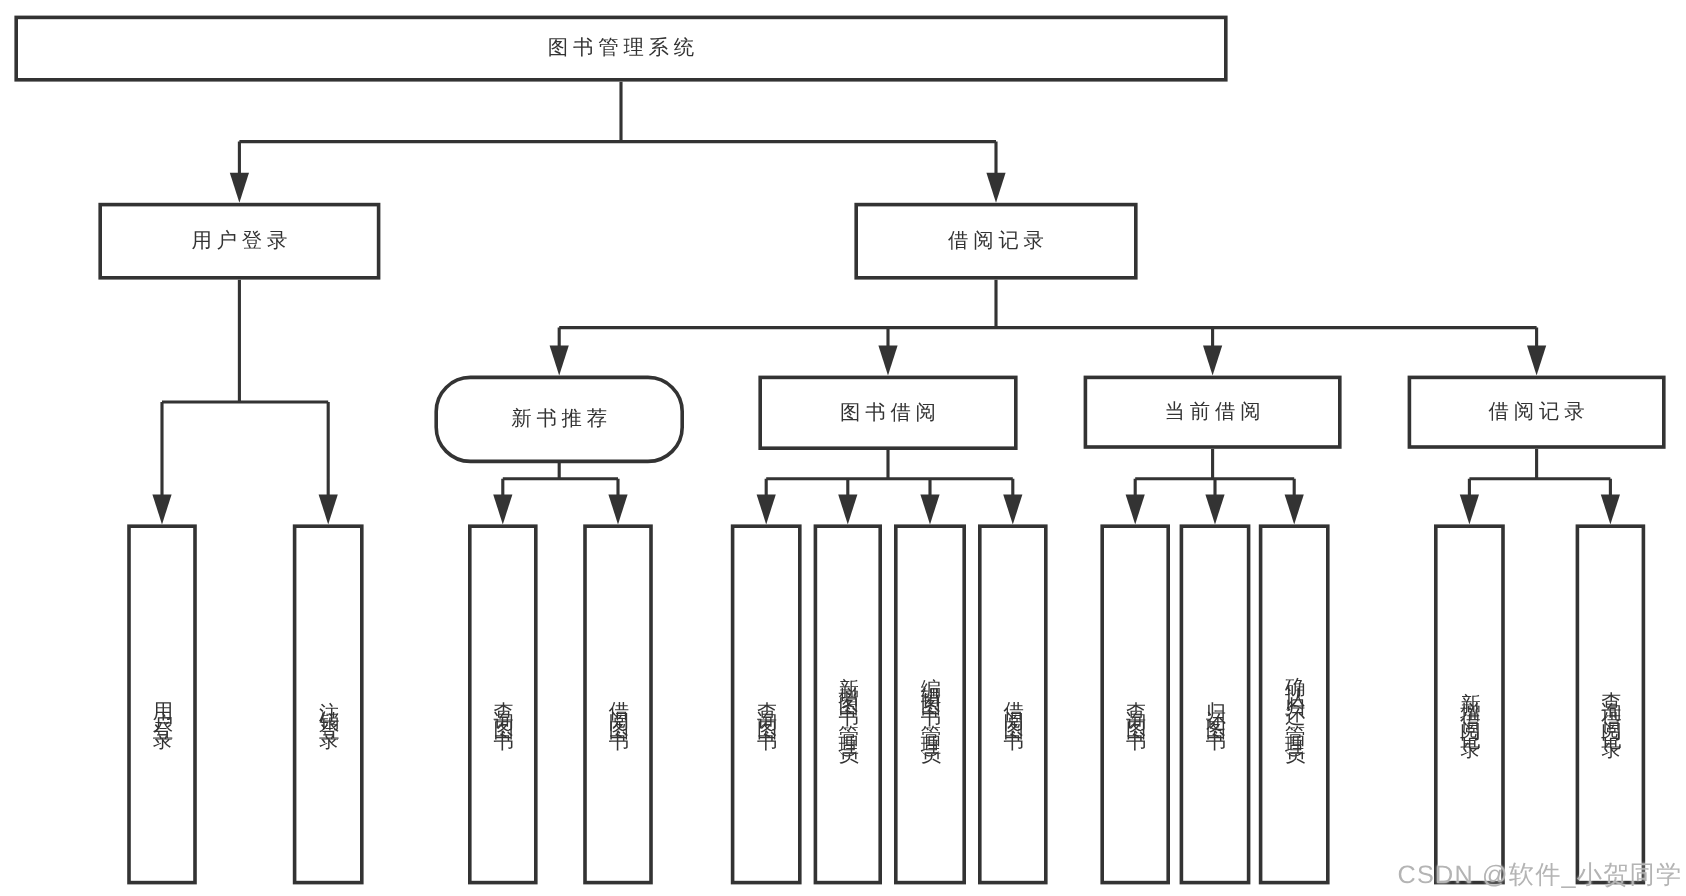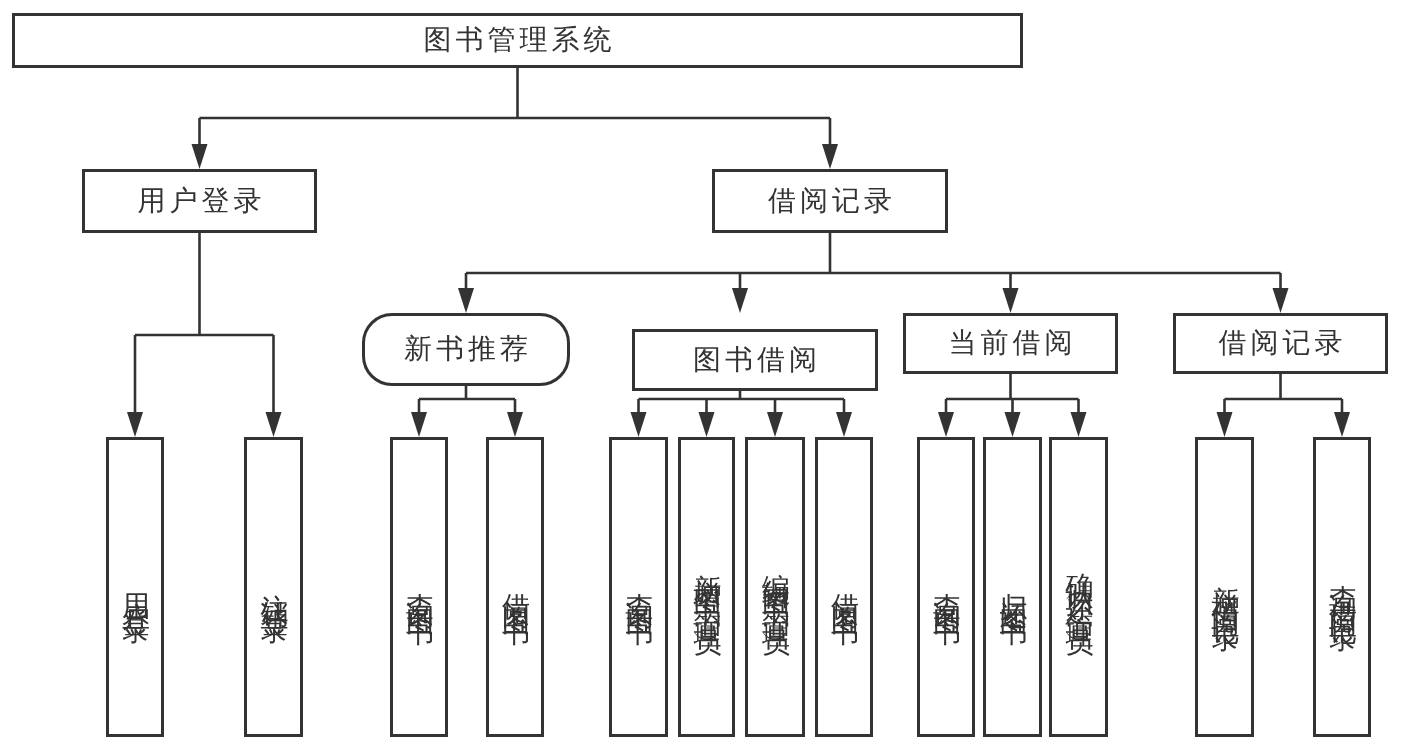--- a/index.html
+++ b/index.html
@@ -20,21 +20,21 @@
     position: absolute;
     box-sizing: border-box;
     border: 3px solid #333333;
     background: #ffffff;
     display: flex;
     align-items: center;
     justify-content: center;
     color: #333333;
   }
   .node span {
-    font-size: 28px;
+    font-size: 17px;
     letter-spacing: 4px;
     text-indent: 4px;
     white-space: nowrap;
     line-height: 1.1;
   }
   .node.vertical span {
     writing-mode: vertical-rl;
     text-orientation: mixed;
     letter-spacing: 8px;
     text-indent: 0;
@@ -82,21 +82,21 @@
       </div>
       <div class="node" style="left: 82px; top: 169px; width: 235px; height: 64px; border-color: rgb(51, 51, 51);">
         <span style="color: rgb(51, 51, 51);">用户登录</span>
       </div>
       <div class="node" style="left: 712px; top: 169px; width: 236px; height: 64px; border-color: rgb(51, 51, 51);">
         <span style="color: rgb(51, 51, 51);">借阅记录</span>
       </div>
       <div class="node" style="left: 362px; top: 313px; width: 208px; height: 73px; border-color: rgb(51, 51, 51); border-radius: 30px;">
         <span style="color: rgb(51, 51, 51);">新书推荐</span>
       </div>
-      <div class="node" style="left: 632px; top: 313px; width: 246px; height: 62px; border-color: rgb(51, 51, 51); margin-top: 16px;">
+      <div class="node" style="left: 632px; top: 313px; width: 216px; height: 62px; border-color: rgb(51, 51, 51);">
         <span style="color: rgb(51, 51, 51);">图书借阅</span>
       </div>
       <div class="node" style="left: 903px; top: 313px; width: 215px; height: 61px; border-color: rgb(51, 51, 51); justify-content: center;">
         <span style="color: rgb(51, 51, 51);">当前借阅</span>
       </div>
       <div class="node" style="left: 1173px; top: 313px; width: 215px; height: 61px; border-color: rgb(51, 51, 51);">
         <span style="color: rgb(51, 51, 51);">借阅记录</span>
       </div>
       <div class="node vertical" style="left: 106px; top: 437px; width: 58px; height: 300px; border-color: rgb(51, 51, 51);">
         <span style="color: rgb(51, 51, 51);">用户登录</span>
@@ -131,13 +131,14 @@
       <div class="node vertical" style="left: 1049px; top: 437px; width: 59px; height: 300px; border-color: rgb(51, 51, 51);">
         <span style="color: rgb(51, 51, 51);">确认归还（管理员）</span>
       </div>
       <div class="node vertical" style="left: 1195px; top: 437px; width: 59px; height: 300px; border-color: rgb(51, 51, 51);">
         <span style="color: rgb(51, 51, 51);">新增借阅记录</span>
       </div>
       <div class="node vertical" style="left: 1313px; top: 437px; width: 58px; height: 300px; border-color: rgb(51, 51, 51);">
         <span style="color: rgb(51, 51, 51);">查询借阅记录</span>
       </div>
     </div>
+  <div class="watermark">CSDN @软件_小贺同学</div>
 </div>
 
 </body></html>

